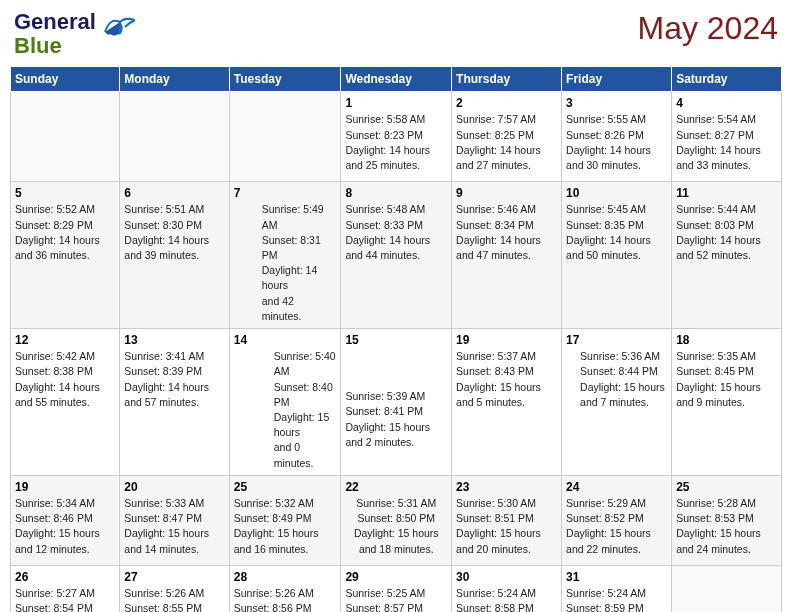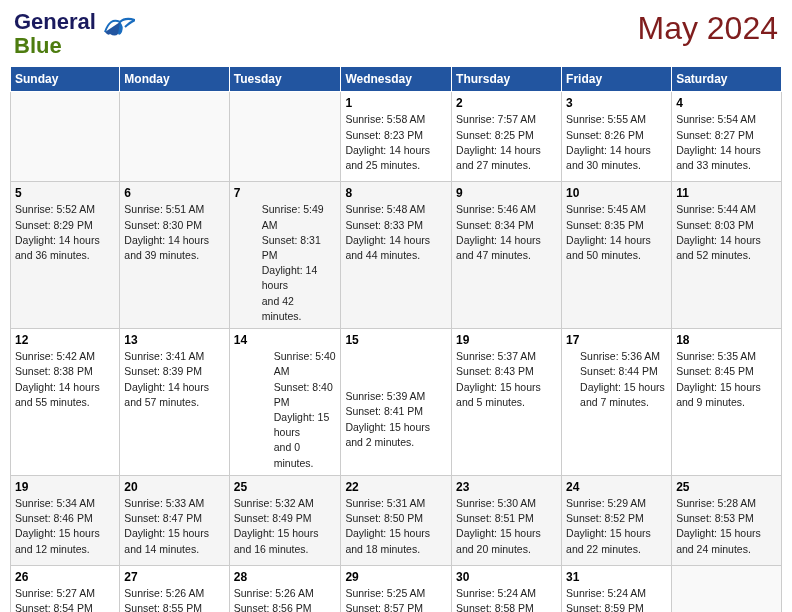--- a/index.html
+++ b/index.html
@@ -274,21 +274,21 @@
         </td>
         <td>
           <span class="day-num">25</span>
           <div class="day-info" style="white-space: pre-line;">Sunrise: 5:32 AM
 Sunset: 8:49 PM
 Daylight: 15 hours
 and 16 minutes.</div>
         </td>
         <td>
           <span class="day-num">22</span>
-          <div class="day-info" style="white-space: pre-line;">Sunrise: 5:31 AM
+          <div class="day-info" style="white-space: pre-line; text-align: center;">Sunrise: 5:31 AM
 Sunset: 8:50 PM
 Daylight: 15 hours
 and 18 minutes.</div>
         </td>
         <td>
           <span class="day-num">23</span>
           <div class="day-info" style="white-space: pre-line;">Sunrise: 5:30 AM
 Sunset: 8:51 PM
 Daylight: 15 hours
 and 20 minutes.</div>

